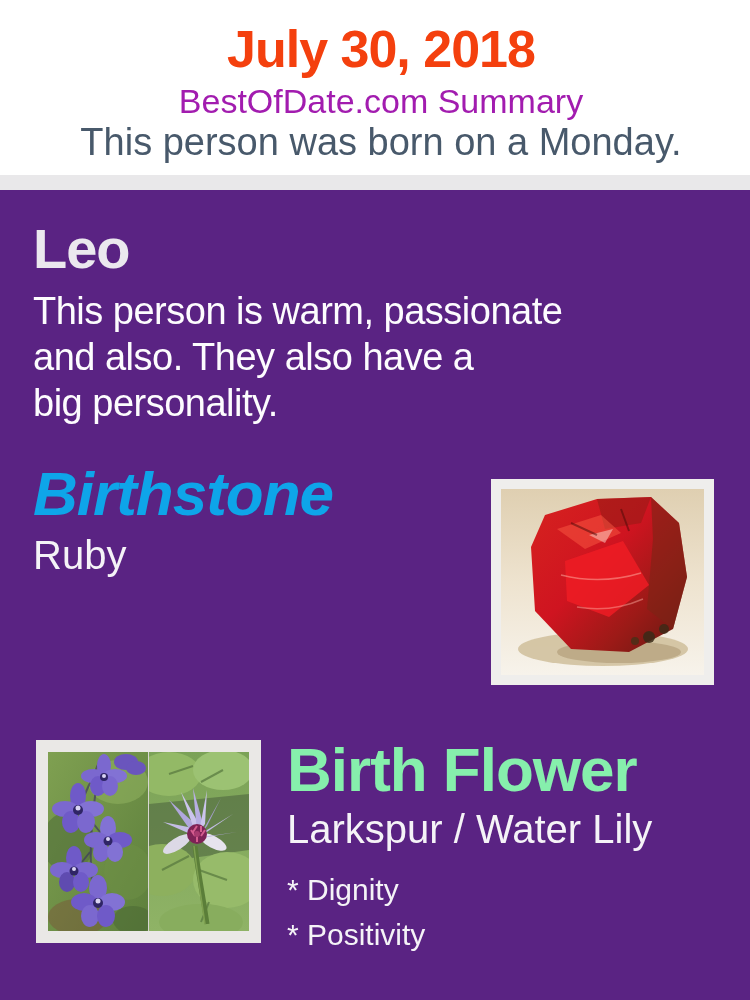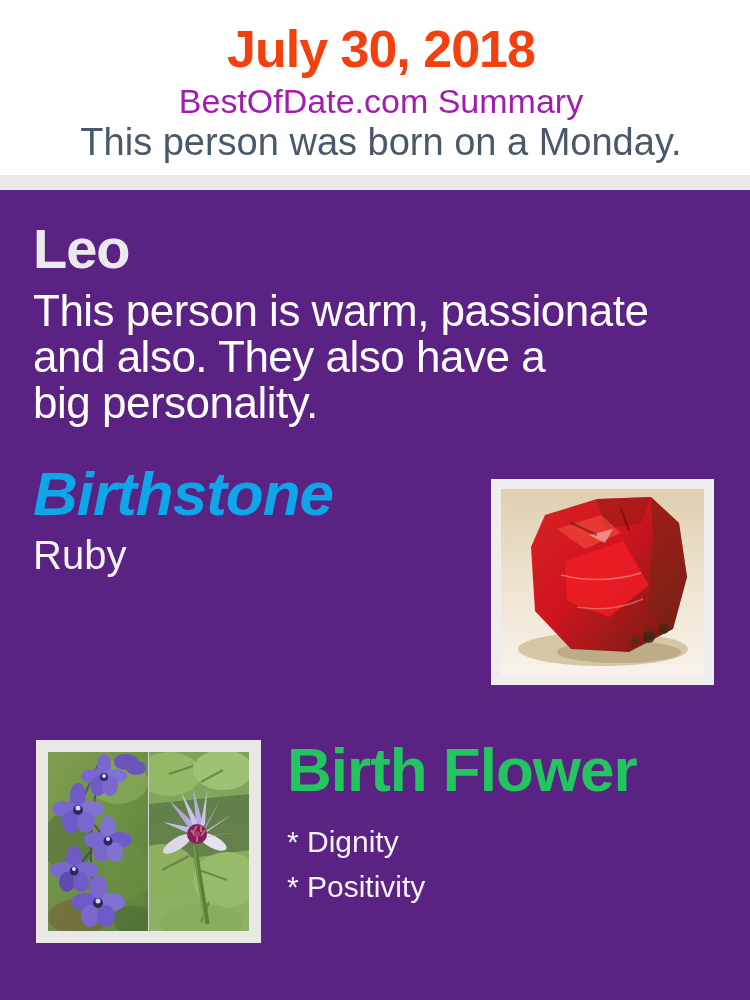--- a/index.html
+++ b/index.html
@@ -20,21 +20,21 @@
   
   .purple {
     position:absolute; top:190px; left:0; width:750px; height:810px;
     background:#5a2383; color:#fcfbfd;padding-left:29px;
   }
   .leo-title {
     position:absolute; left:33px; top:28px; font-size:56px; font-weight:700;
     letter-spacing:-1px; color:#ebe8ee; line-height:62px;
   }
   .leo-desc {
-    position:absolute; left:33px; top:98px; font-size:44px; font-weight:400;
+    position:absolute; left:33px; top:98px; font-size:38px; font-weight:400;
     line-height:46px; letter-spacing:-0.5px; color:#fdfcfe;
   }
   .bs-title {
     position:absolute; left:33px; top:268px; font-size:62px; font-weight:700;
     letter-spacing:-1px; color:#0ea5e9; line-height:72px;font-style:italic;
   }
   .bs-name {
     position:absolute; left:33px; top:340px; font-size:40px; font-weight:400;
     color:#f5f3f7; line-height:50px;
   }
@@ -44,21 +44,21 @@
   }
   .trait-item { height:45px; line-height:45px; }
   
   .photo-frame { position:absolute; background:#efeeec; box-sizing:content-box; }
   .ruby-frame { left:491px; top:289px; width:203px; height:186px; padding:10px; }
   .flower-frame { left:36px; top:550px; width:201px; height:179px; padding:12px; background:#eae8e6; }
   .photo-frame svg { display:block; }
   .flower-split { display:flex; gap:1px; background:#d8d6d2; }
   
   .bf-block { position:absolute; left:287px; top:545px; }
-  .bf-title { font-size:62px; font-weight:700; letter-spacing:-1px; color:#22c55e; line-height:70px; }
+  .bf-title { font-size:62px; font-weight:700; letter-spacing:-1px; color:#86efac; line-height:70px; }
   .bf-name { font-size:40px; font-weight:400; color:#f5f3f7; line-height:48px; }
   .bf-traits { margin-top:14px; font-size:30px; color:#f5f3f7; }
 </style>
 </head>
 <body>
 
 <div class="page">
 
   <div class="header">
     <div class="date-title">July 30, 2018</div>
@@ -212,20 +212,21 @@
             <circle cx="48" cy="82" r="10" fill="#7e2256"></circle>
             <path d="M48 74 L44 80 M52 74 L52 80 M42 78 L46 84 M56 78 L52 84 M48 90 L48 84" stroke="#d45c8e" stroke-width="2" fill="none"></path>
             <circle cx="48" cy="82" r="3" fill="#a93b70"></circle>
           </g>
         </svg>
       </div>
     </div>
 
     <div class="bf-block">
       <div class="bf-title">Birth Flower</div>
+      <div class="bf-name">Larkspur / Water Lily</div>
       <div class="bf-traits">
         <div class="trait-item">* Dignity</div>
         <div class="trait-item">* Positivity</div>
       </div>
     </div>
 
   </div>
 </div>
 
 </body></html>

